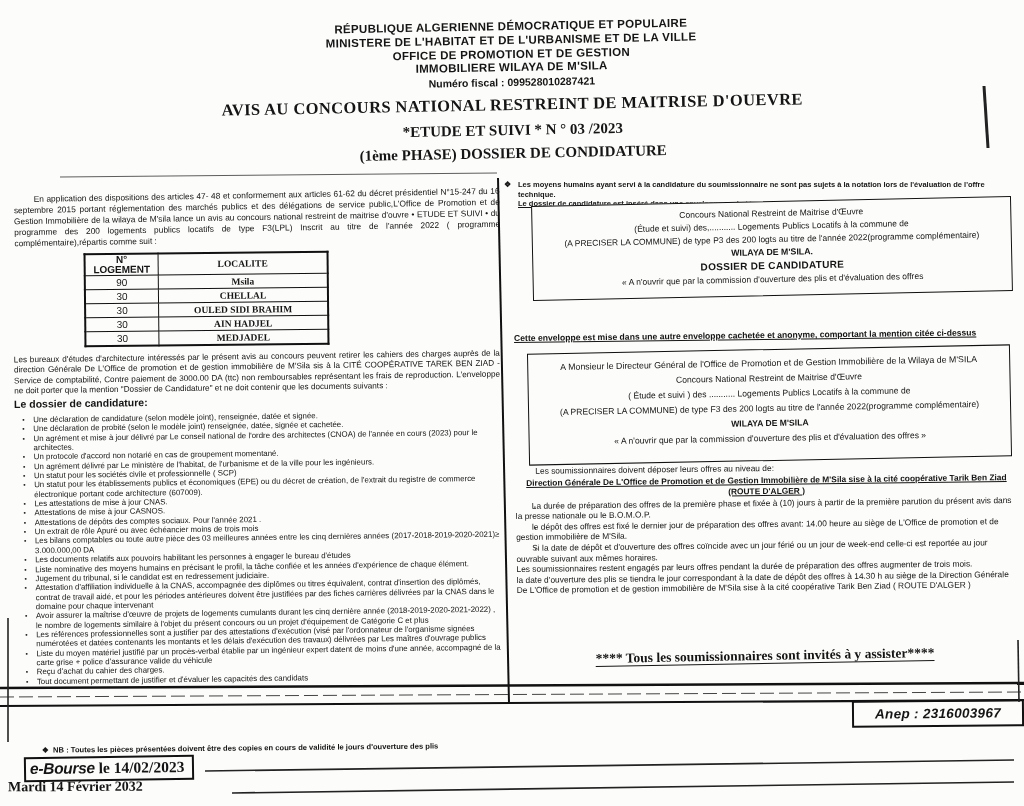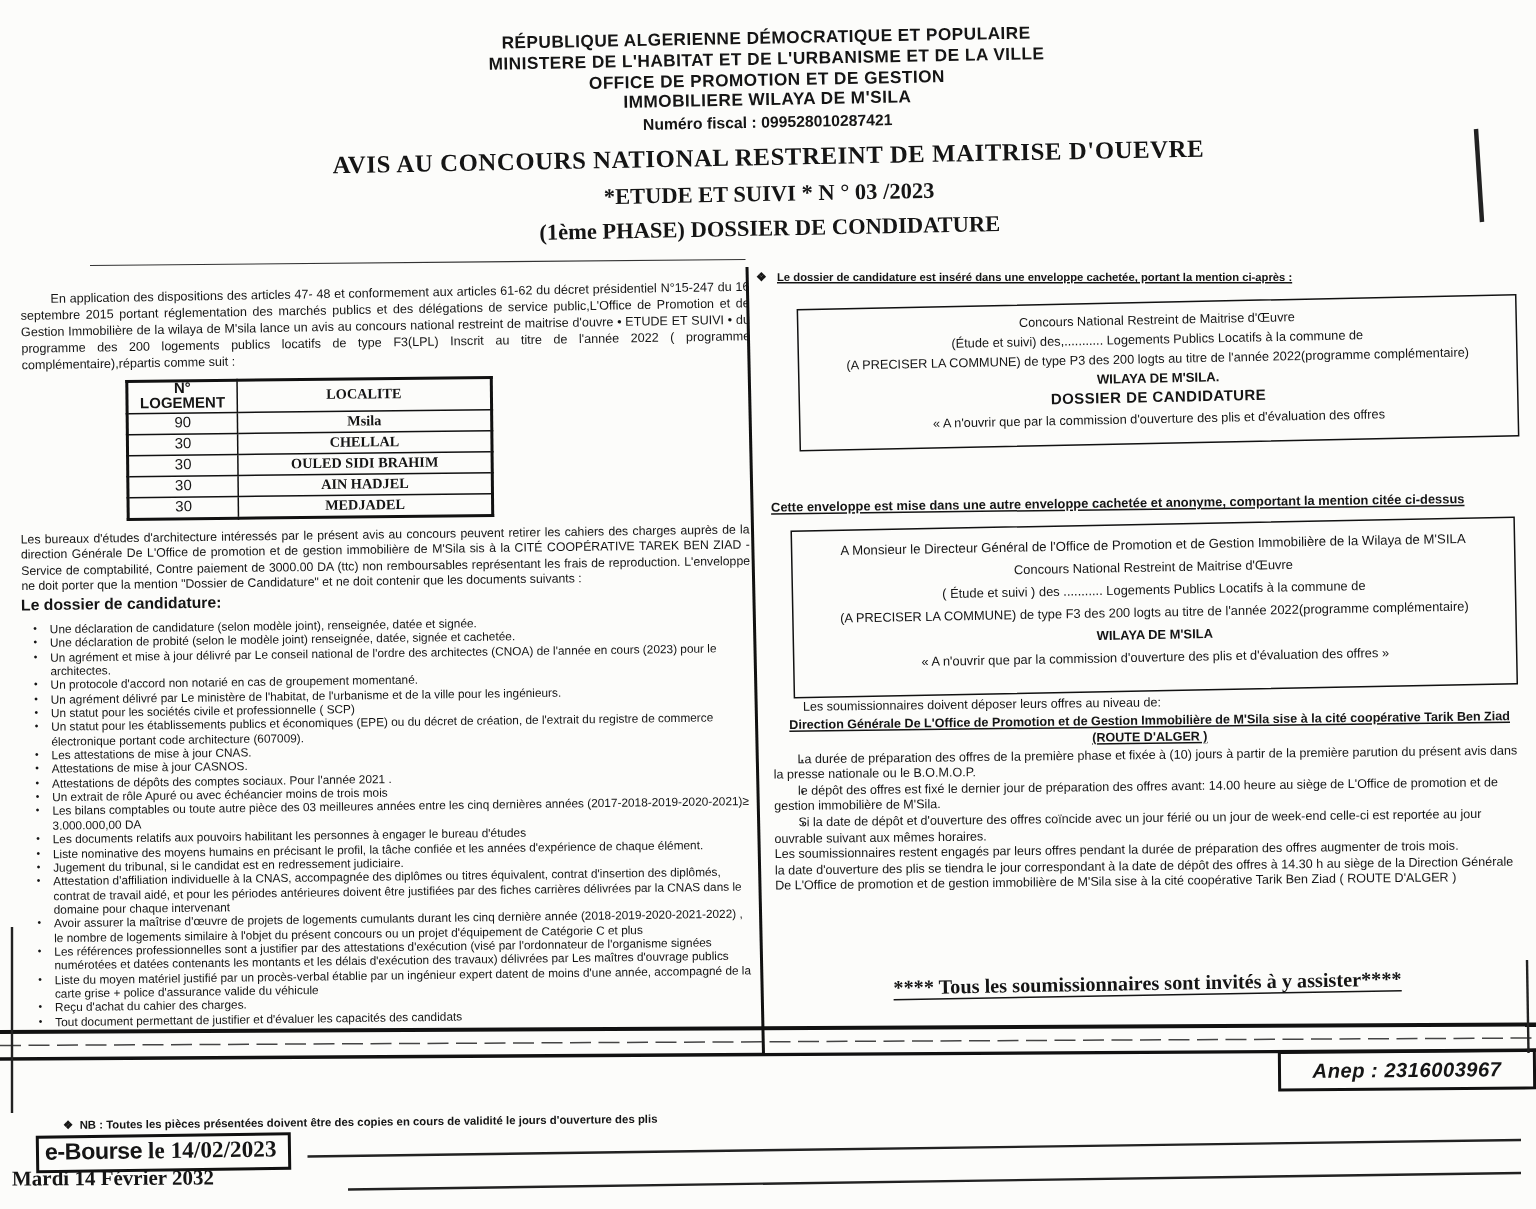--- a/index.html
+++ b/index.html
@@ -55,21 +55,21 @@
   #invite{left:540px;top:648px;width:450px;font-size:13.5px;font-weight:bold;font-family:"Liberation Serif",serif;
           text-decoration:underline;text-underline-offset:3px;transform:rotate(-1deg);}
 
   
   #anepbox{left:852px;top:700px;width:168px;height:23px;border:2px solid #111;transform:rotate(-.5deg);
            display:flex;align-items:center;justify-content:center;}
   #anep{font-size:13.5px;font-weight:bold;font-style:italic;letter-spacing:.3px;}
   #nb{left:42px;top:742px;width:700px;font-size:7.6px;font-weight:bold;transform:rotate(-.6deg);}
   #ebourse{left:24px;top:756px;border:2px solid #111;padding:1px 8px 2px 4px;transform:rotate(-.8deg);
            font-size:15.5px;white-space:nowrap;background:#fcfcfa;}
-  #eb-brand{font-weight:bold;letter-spacing:-.3px;}
+  #eb-brand{font-weight:bold;font-style:italic;letter-spacing:-.3px;}
   #eb-date{font-weight:bold;font-family:"Liberation Serif",serif;}
   #mardi{left:8px;top:779px;font-size:14px;font-weight:bold;font-family:"Liberation Serif",serif;transform:rotate(-.3deg);}
   svg.lines{position:absolute;left:0;top:0;pointer-events:none;}
 </style>
 </head>
 <body>
 
 <div id="page">
 
   <div id="hdr" class="abs ctr">
@@ -138,20 +138,21 @@
     <div class="li"><span class="blt">•</span><span>Attestation d'affiliation individuelle à la CNAS, accompagnée des diplômes ou titres équivalent, contrat d'insertion des diplômés, contrat de travail aidé, et pour les périodes antérieures doivent être justifiées par des fiches carrières délivrées par la CNAS dans le domaine pour chaque intervenant</span></div>
     <div class="li"><span class="blt">•</span><span>Avoir assurer la maîtrise d'œuvre de  projets de logements cumulants durant les cinq dernière année (2018-2019-2020-2021-2022) , le nombre de logements  similaire à l'objet du présent concours ou un projet d'équipement de Catégorie C et plus</span></div>
     <div class="li"><span class="blt">•</span><span>Les références professionnelles sont a justifier par des attestations d'exécution (visé par l'ordonnateur de l'organisme signées numérotées et datées contenants les montants  et les délais d'exécution des travaux) délivrées par Les maîtres d'ouvrage publics</span></div>
     <div class="li"><span class="blt">•</span><span>Liste du moyen matériel justifié par un procès-verbal établie par un ingénieur expert datent de moins d'une année, accompagné de la carte grise + police d'assurance valide du véhicule</span></div>
     <div class="li"><span class="blt">•</span><span>Reçu d'achat du cahier des charges.</span></div>
     <div class="li"><span class="blt">•</span><span>Tout document permettant de justifier et d'évaluer les capacités des candidats</span></div>
   </div>
 
   <div id="note" class="abs">
     <span class="dmnd">❖</span>
+    <div>Les moyens humains ayant servi à la candidature du soumissionnaire ne sont pas sujets à la notation lors de l'évaluation de l'offre technique.</div>
     <div class="u2">Le dossier de candidature est inséré dans une enveloppe cachetée, portant la mention ci-après :</div>
   </div>
 
   <div id="box1" class="abs ctr envbox">
     <div class="l">Concours National Restreint de Maitrise d'Œuvre</div>
     <div class="l">(Étude et suivi) des,........... Logements Publics Locatifs à la commune de</div>
     <div class="l">(A PRECISER LA COMMUNE) de type P3 des 200 logts au titre de l'année 2022(programme complémentaire)</div>
     <div class="l l4">WILAYA DE M'SILA.</div>
     <div class="l l5">DOSSIER DE CANDIDATURE</div>
     <div class="l">« A n'ouvrir que par la commission d'ouverture des plis et d'évaluation des offres</div>

